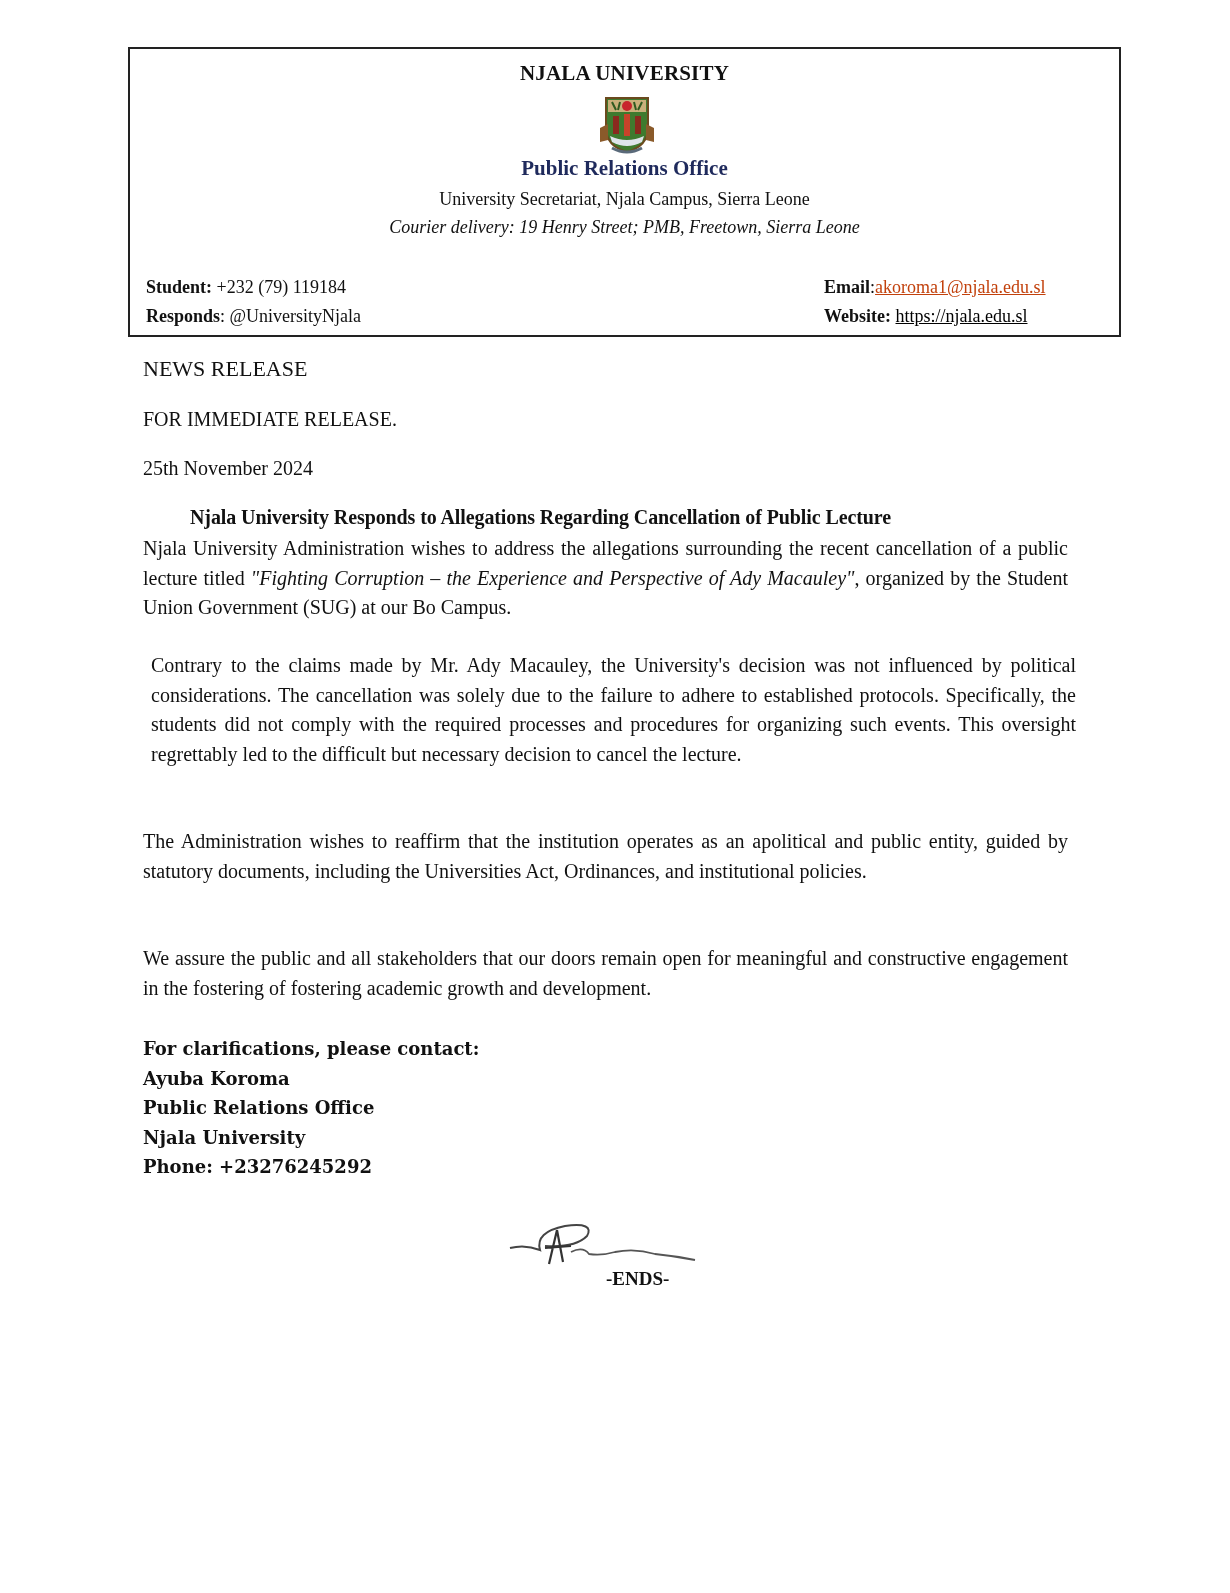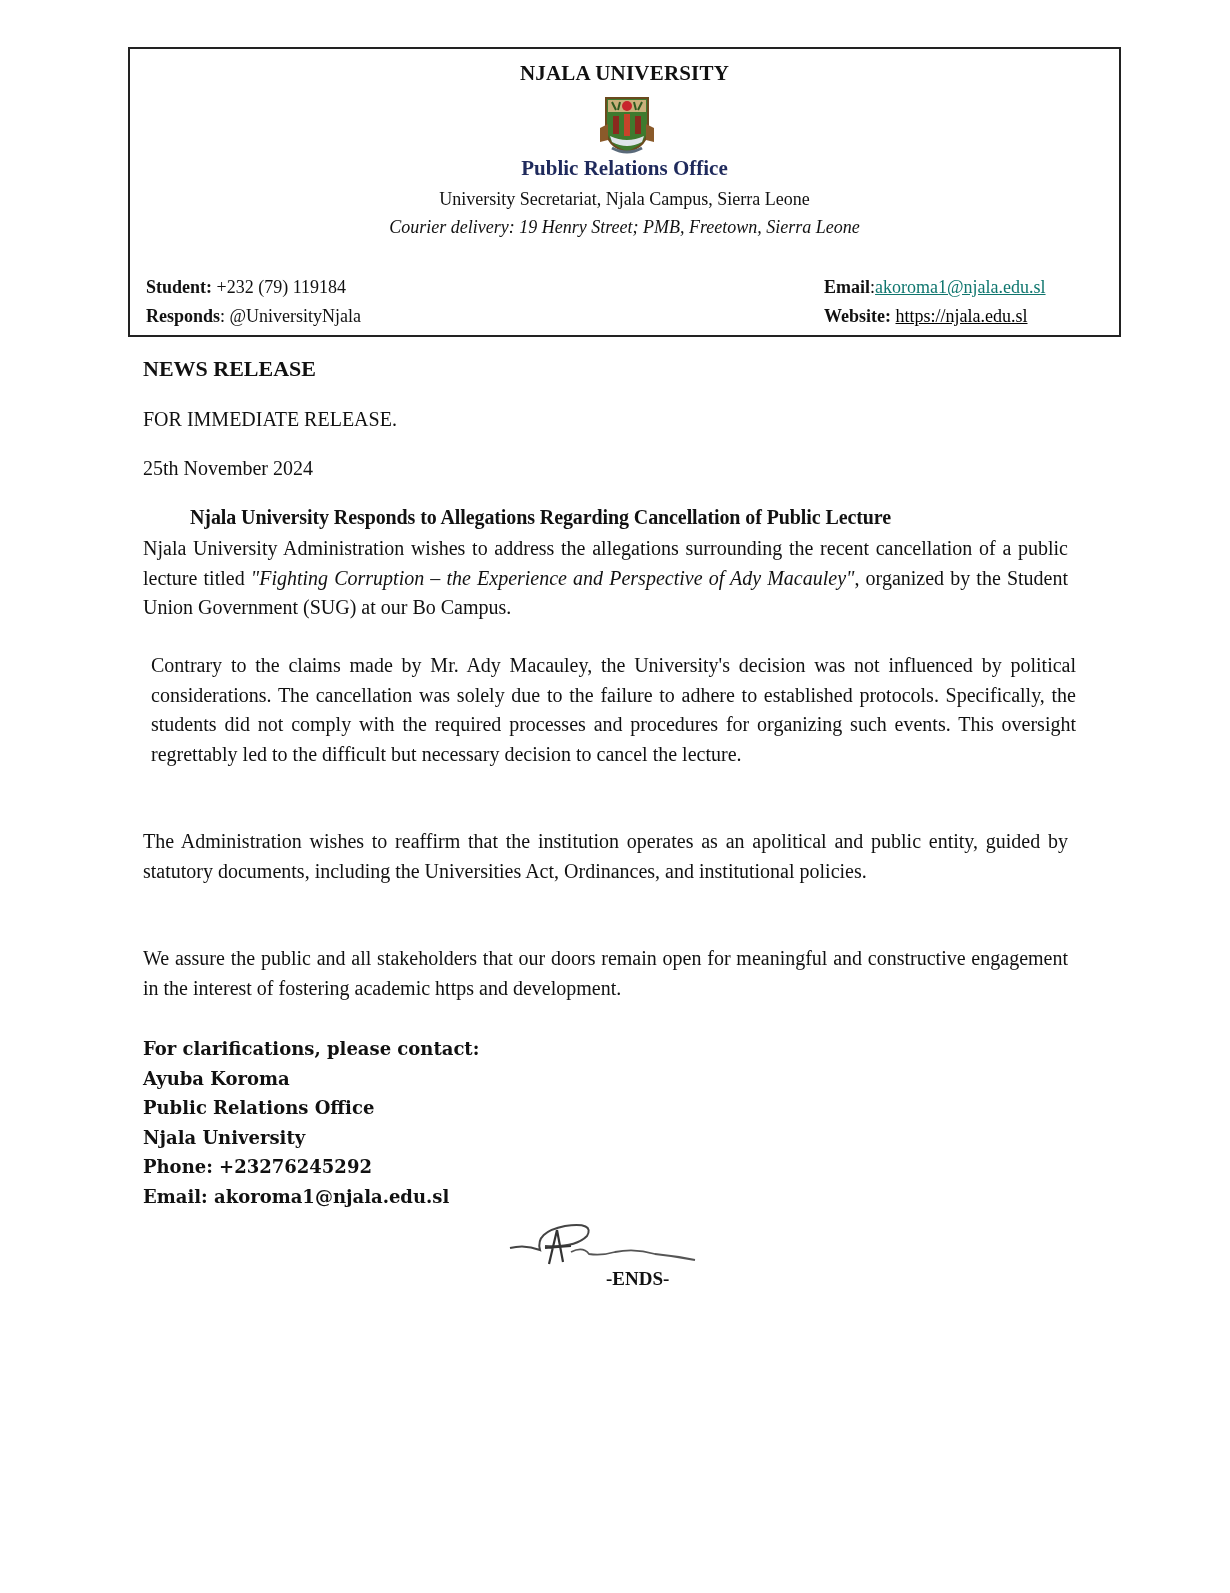--- a/index.html
+++ b/index.html
@@ -10,23 +10,23 @@
       font-family: "Liberation Serif", serif;
     }
     .lh-title { position: absolute; top: 12px; left: 0; right: 0; text-align: center; font-weight: bold; font-size: 21px; letter-spacing: 0.2px; }
     .crest { position: absolute; left: 468px; top: 45px; width: 58px; height: 62px; }
     .lh-office { position: absolute; top: 107px; left: 0; right: 0; text-align: center; font-weight: bold; font-size: 21px; color: #1f2a5c; }
     .lh-address { position: absolute; top: 140px; left: 0; right: 0; text-align: center; font-size: 18px; }
     .lh-courier { position: absolute; top: 168px; left: 0; right: 0; text-align: center; font-size: 18px; font-style: italic; }
     .lh-left { position: absolute; left: 16px; top: 224px; font-size: 18px; line-height: 29px; }
     .lh-right { position: absolute; left: 694px; top: 224px; font-size: 18px; line-height: 29px; }
     .lbl { font-weight: bold; }
-    a.link { color: #0f766e; text-decoration: underline; }
+    a.link { color: #c2410c; text-decoration: underline; }
     a.link.dark { color: #000000; }
-    .news { position: absolute; left: 143px; top: 356px; font-family: "Liberation Serif", serif; font-weight: bold; font-size: 22px; }
+    .news { position: absolute; left: 143px; top: 356px; font-family: "Liberation Serif", serif; font-weight: normal; font-size: 22px; }
     .immediate { position: absolute; left: 143px; top: 408px; font-family: "Liberation Serif", serif; font-size: 20px; }
     .date { position: absolute; left: 143px; top: 457px; font-family: "Liberation Serif", serif; font-size: 20px; }
     .headline { position: absolute; left: 190px; top: 506px; font-family: "Liberation Serif", serif; font-weight: bold; font-size: 20px; letter-spacing: -0.1px; }
     .para {
       position: absolute; left: 143px; width: 925px;
       font-family: "Liberation Serif", serif; font-size: 20px; line-height: 29.5px;
       text-align: justify; margin: 0;
     }
     .p1 { top: 534px; }
     .p2 { top: 651px; margin-left: 8px; }
@@ -81,29 +81,28 @@
 </div>
 
 <div class="news">NEWS RELEASE</div>
 <div class="immediate">FOR IMMEDIATE RELEASE.</div>
 <div class="date">25th November 2024</div>
 <div class="headline">Njala University Responds to Allegations Regarding Cancellation of Public Lecture</div>
 
 <p class="para p1"><span>Njala University Administration wishes to address the allegations surrounding the recent cancellation of a public lecture titled </span><em>"Fighting Corruption – the Experience and Perspective of Ady Macauley"</em><span>, organized by the Student Union Government (SUG) at our Bo Campus.</span></p>
 <p class="para p2">Contrary to the claims made by Mr. Ady Macauley, the University's decision was not influenced by political considerations. The cancellation was solely due to the failure to adhere to established protocols. Specifically, the students did not comply with the required processes and procedures for organizing such events. This oversight regrettably led to the difficult but necessary decision to cancel the lecture.</p>
 <p class="para p3">The Administration wishes to reaffirm that the institution operates as an apolitical and public entity, guided by statutory documents, including the Universities Act, Ordinances, and institutional policies.</p>
-<p class="para p4">We assure the public and all stakeholders that our doors remain open for meaningful and constructive engagement in the interest of fostering academic https and development.</p>
+<p class="para p4">We assure the public and all stakeholders that our doors remain open for meaningful and constructive engagement in the fostering of fostering academic growth and development.</p>
 
 <div class="contact">
   <div>For clarifications, please contact:</div>
   <div>Ayuba Koroma</div>
   <div>Public Relations Office</div>
   <div>Njala University</div>
   <div>Phone: +23276245292</div>
-  <div>Email: akoroma1@njala.edu.sl</div>
 </div>
 
 <svg class="signature" viewBox="0 0 200 50">
   <path d="M5 26 Q20 22 35 28 Q30 10 60 4 Q90 0 82 14 Q70 26 40 24" fill="none" stroke="#444" stroke-width="2"></path>
   <path d="M52 8 L44 42 M52 8 L58 40 M40 26 L66 24" fill="none" stroke="#333" stroke-width="2.2"></path>
   <path d="M66 30 Q78 24 84 32 Q96 34 110 30 Q130 26 150 32 Q170 34 190 38" fill="none" stroke="#555" stroke-width="1.8"></path>
 </svg>
 <div class="ends">-ENDS-</div>
 
 </body></html>

